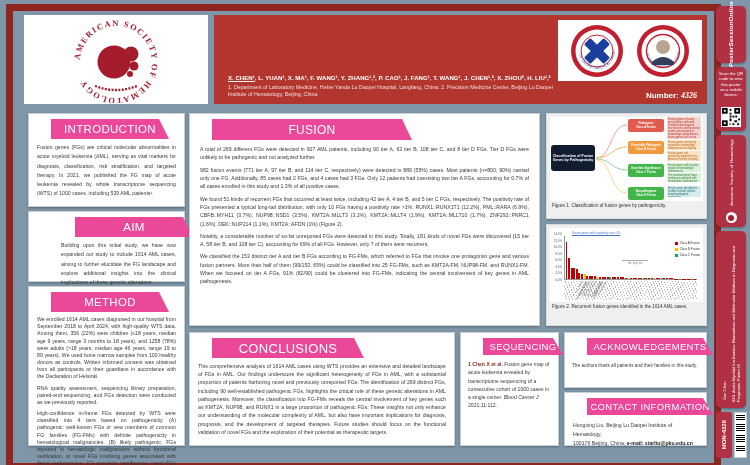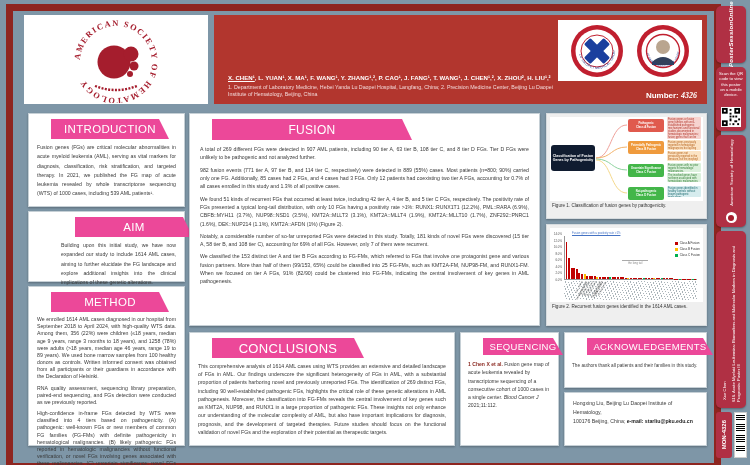--- a/index.html
+++ b/index.html
@@ -317,20 +317,21 @@
     <span class="ref-lead">1 Chen X et al.</span><span> Fusion gene map of acute leukemia revealed by transcriptome sequencing of a consecutive cohort of 1000 cases in a single center. </span><i>Blood Cancer J</i><span> 2021;11:112.</span>
   </div>
 </div>
 
 <div class="panel" style="left:564px;top:332px;width:143px;height:56px;">
   <div class="ribbon rib-md">ACKNOWLEDGEMENTS</div>
   <div class="ack-txt">The authors thank all patients and their families in this study.</div>
 </div>
 
 <div class="panel" style="left:564px;top:392px;width:143px;height:54px;">
+  <div class="ribbon rib-md">CONTACT INFORMATION</div>
   <div class="contact-txt">
     <span>Hongxing Liu, Beijing Lu Daopei Institute of Hematology,</span><br>
     <span>100176 Beijing, China; </span><b>e-mail: starliu@pku.edu.cn</b>
   </div>
 </div>
 
 <div class="seg seg1">
   <span class="vtext">PosterSessionOnline</span>
 </div>
 <div class="seg seg2">

